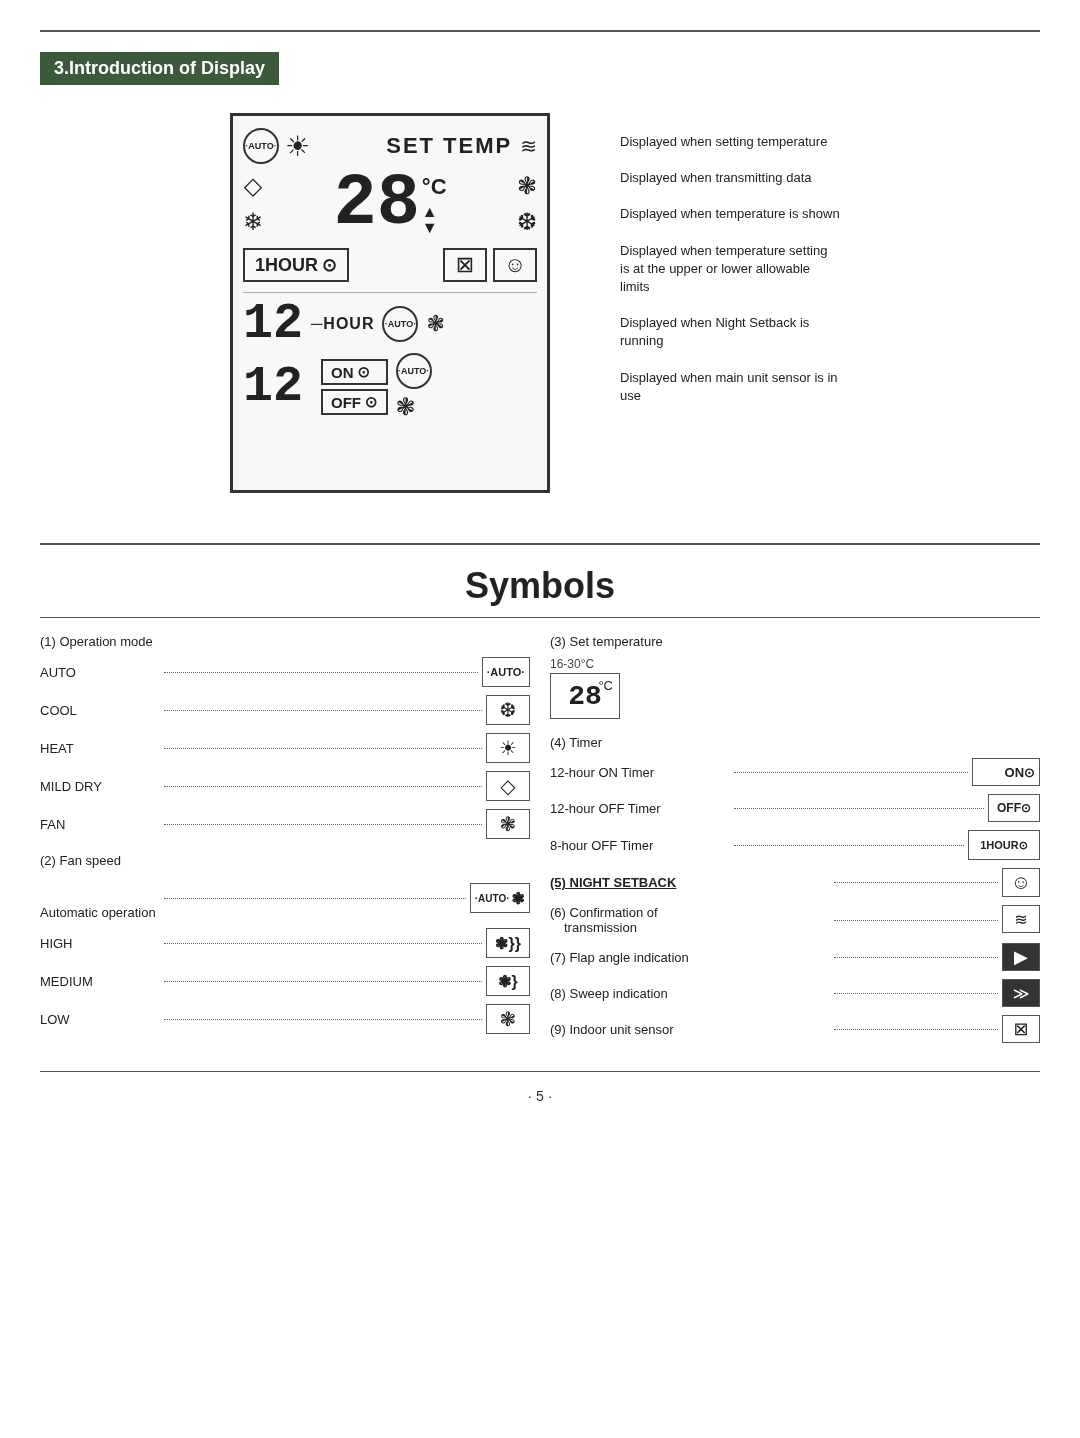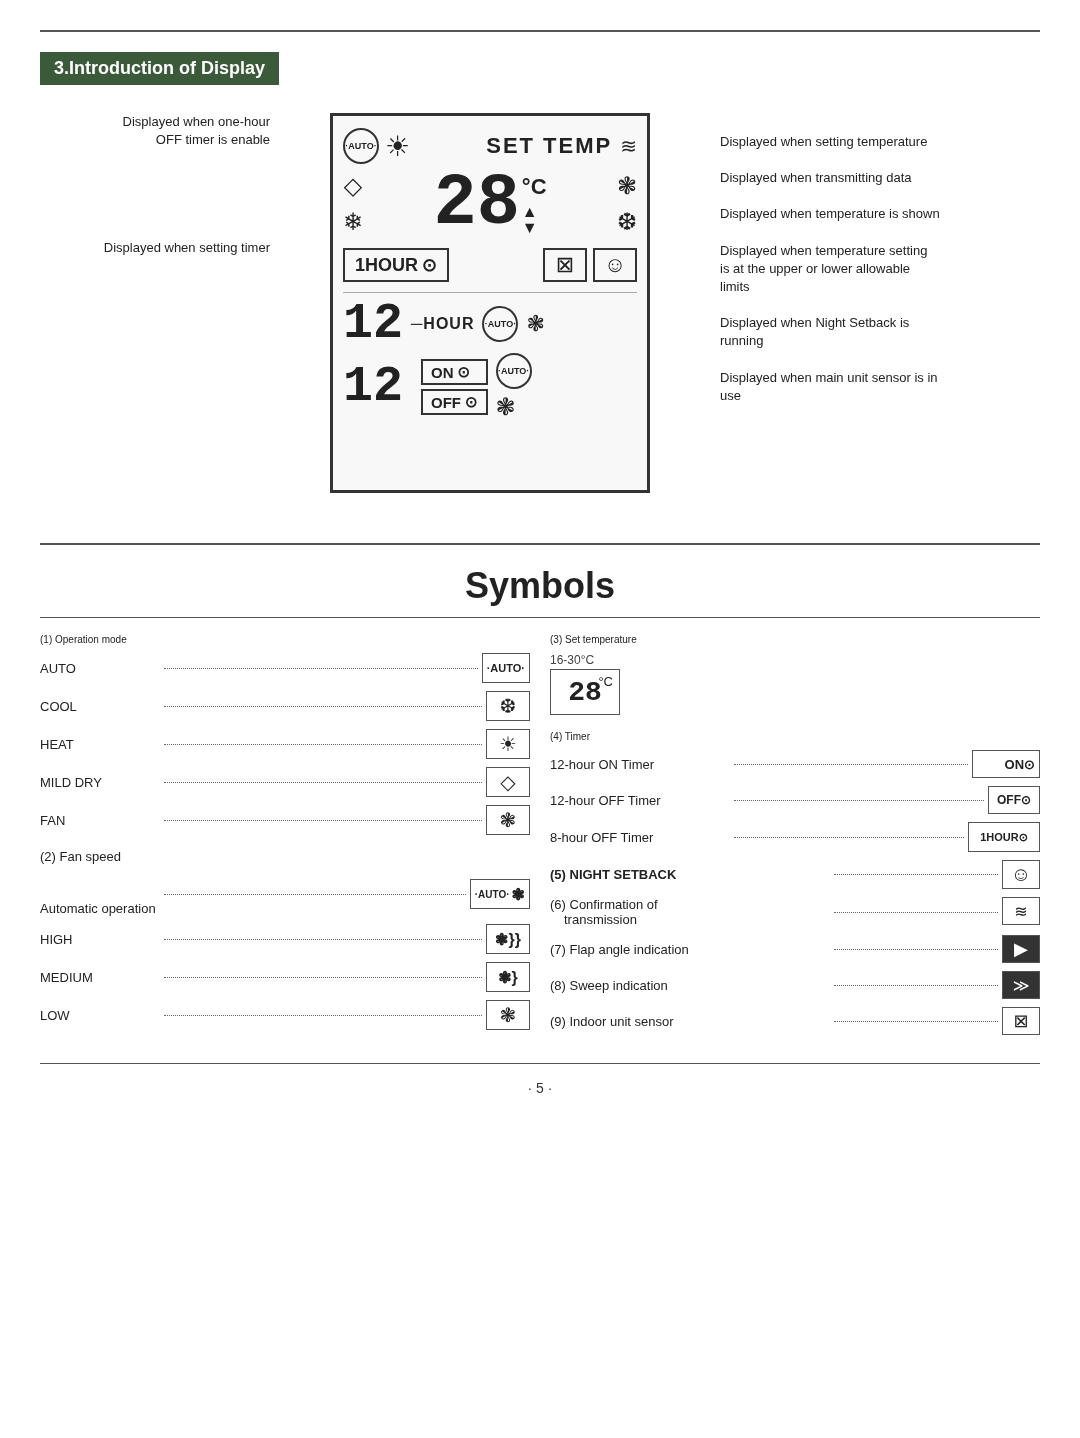--- a/index.html
+++ b/index.html
@@ -227,21 +227,21 @@
       display: flex;
       flex-direction: row;
       gap: 20px;
     }
 
     .symbols-col {
       flex: 1;
     }
 
     .sym-section-title {
-      font-size: 10px;
+      font-size: 13px;
       margin-bottom: 8px;
     }
 
     .sym-row {
       display: flex;
       flex-direction: row;
       align-items: center;
       margin-bottom: 8px;
       font-size: 13px;
     }
@@ -339,28 +339,20 @@
 <body>
 
 <div class="page-top-border"></div>
 
 <div class="section-intro">
   <div class="section-title-box">3.Introduction of Display</div>
 
   
   <div class="display-diagram">
 
-    <div class="annotations-left">
-      <div class="annotation-left">
-        Displayed when one-hour<br>OFF timer is enable
-      </div>
-      <div class="annotation-left" style="margin-top:60px;">
-        Displayed when setting timer
-      </div>
-    </div>
 
     <div class="diagram-center">
       <div class="lcd-panel">
 
         <div class="panel-row1">
           <div style="display:flex;align-items:center;gap:6px;">
             <div class="auto-label" style="font-size:9px;font-weight:bold;border:2px solid #333;border-radius:50%;width:36px;height:36px;display:flex;align-items:center;justify-content:center;">·AUTO·</div>
             <span style="font-size:28px;">☀</span>
           </div>
           <div style="display:flex;align-items:center;gap:8px;">
@@ -541,21 +533,21 @@
         <div class="sym-icon-box-sm" style="font-size:12px;font-weight:bold;min-width:52px;">OFF⊙</div>
       </div>
 
       <div class="sym-row">
         <span class="sym-label" style="min-width:180px;">8-hour OFF Timer</span>
         <span class="sym-dots"></span>
         <div class="sym-icon-box-wide" style="font-size:11px;font-weight:bold;min-width:72px;">1HOUR⊙</div>
       </div>
 
       <div class="sym-row" style="margin-top:8px;">
-        <span class="sym-label" style="min-width:280px;font-weight:bold;">(5) NIGHT SETBACK</span>
+        <span class="sym-label" style="min-width:280px;font-weight:bold;text-decoration:underline;">(5) NIGHT SETBACK</span>
         <span class="sym-dots"></span>
         <div class="sym-icon-box-sm" style="font-size:20px;">☺</div>
       </div>
 
       <div class="sym-row" style="margin-top:4px;align-items:flex-start;">
         <div style="min-width:280px;">
           <div style="font-size:13px;">(6) Confirmation of</div>
           <div style="font-size:13px;padding-left:14px;">transmission</div>
         </div>
         <span class="sym-dots" style="align-self:center;"></span>

